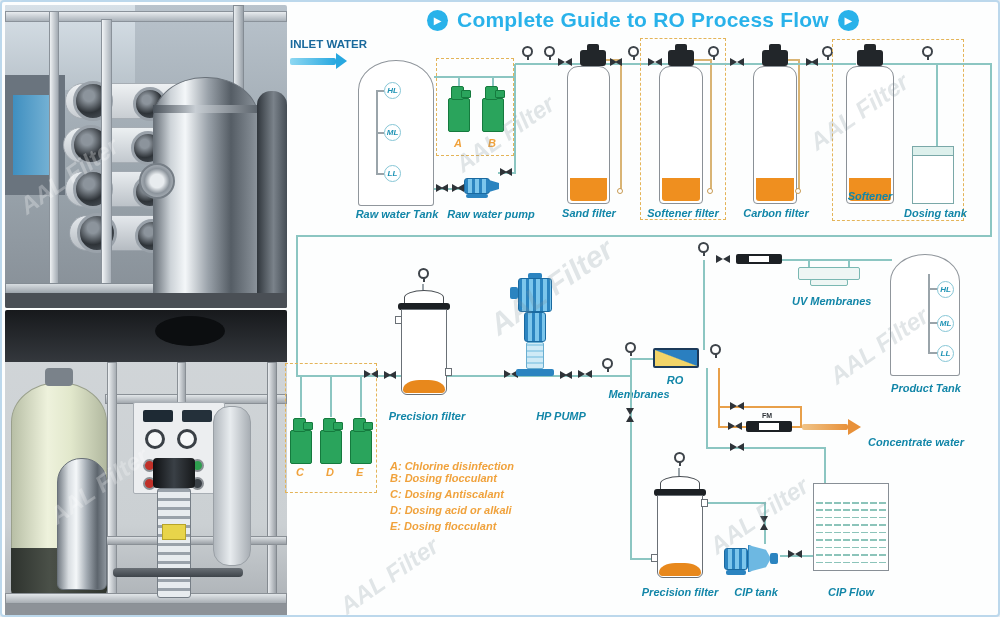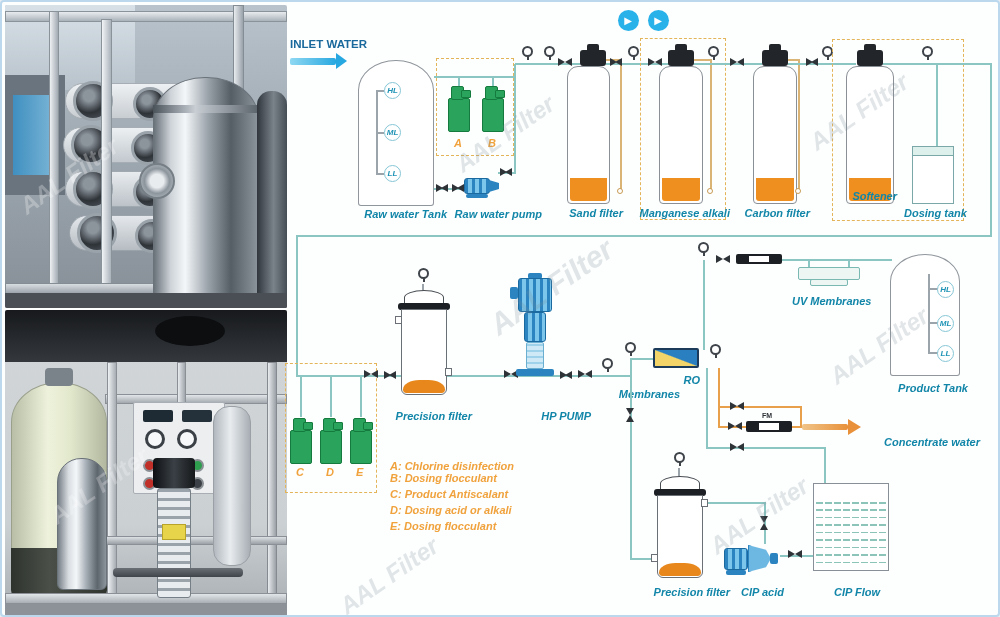--- a/index.html
+++ b/index.html
@@ -30,21 +30,21 @@
   .dot{position:absolute;width:6px;height:6px;border:1.5px solid #c89a52;border-radius:50%;background:#fff;}
   
   .dtank{position:absolute;background:#fff;border:1.6px solid #90969c;}
   .lvl{position:absolute;width:17px;height:17px;border:1.6px solid #86c6d6;border-radius:50%;background:#fff;
        color:#1e93b5;font:italic bold 8px/15px "Liberation Sans",sans-serif;text-align:center;}
   .gtank{position:absolute;width:22px;height:34px;background:#2aa45c;border:1.5px solid #157a3e;border-radius:2px;}
   .gtank::before{content:"";position:absolute;top:-13px;left:2px;width:11px;height:12px;background:#2aa45c;border:1.5px solid #157a3e;border-radius:2px;}
   .gtank::after{content:"";position:absolute;top:-9px;left:12px;width:8px;height:6px;background:#2aa45c;border:1px solid #157a3e;border-radius:1px;}
   .dbox{position:absolute;border:1.6px dashed #e4b458;}
   
-  .lab{position:absolute;color:#1286a8;font:italic bold 11px "Liberation Sans",sans-serif;text-align:right;white-space:nowrap;}
+  .lab{position:absolute;color:#1286a8;font:italic bold 11px "Liberation Sans",sans-serif;text-align:center;white-space:nowrap;}
   .leg{position:absolute;color:#f0a23c;font:italic bold 11px "Liberation Sans",sans-serif;white-space:nowrap;}
   .oletter{position:absolute;color:#f0a23c;font:italic bold 11px "Liberation Sans",sans-serif;}
   .wm{position:absolute;color:rgba(125,140,152,.22);font:italic bold 24px "Liberation Sans",sans-serif;
       transform:rotate(-35deg);white-space:nowrap;pointer-events:none;z-index:40;}
   
   .titlebar{position:absolute;left:285px;top:3px;width:712px;height:30px;display:flex;align-items:center;justify-content:center;gap:9px;}
   .title-text{color:#29b2ea;font:bold 21px "Liberation Sans",sans-serif;letter-spacing:.2px;}
   .play{width:21px;height:21px;border-radius:50%;background:#29b2ea;color:#fff;font-size:10px;line-height:21px;text-align:center;flex:0 0 auto;}
   
   .pf-dome{position:absolute;background:#fff;border:1.6px solid #4a4f54;border-radius:50% 50% 0 0;}
@@ -141,20 +141,21 @@
     <div class="abs" style="left:152px;top:178px;width:34px;height:110px;background:repeating-linear-gradient(0deg,#e8ecef 0 6px,#9aa2aa 6px 9px);border:1px solid #767e86;border-radius:3px;"></div>
     <div class="abs" style="left:157px;top:214px;width:24px;height:16px;background:#e8d44a;border:1px solid #b8a428;"></div>
 
     <div class="abs" style="left:208px;top:96px;width:38px;height:160px;border-radius:16px;background:linear-gradient(90deg,#b2b8be,#e8ecef 45%,#a8aeb4);border:1px solid #9aa0a6;"></div>
     <div class="abs" style="left:108px;top:258px;width:130px;height:9px;background:linear-gradient(180deg,#6a7076,#3e444a);border-radius:4px;"></div>
     <div class="abs" style="left:0;top:294px;width:282px;height:12px;background:#8d9298;"></div>
   </div>
 
   <div class="titlebar">
     <span class="play">▶</span>
+    <span class="title-text">Complete Guide to RO Process Flow</span>
     <span class="play">▶</span>
   </div>
 
   <span class="wm" style="left:10px;top:160px;color:rgba(255,255,255,.28);">AAL Filter</span>
   <span class="wm" style="left:446px;top:118px;">AAL Filter</span>
   <span class="wm" style="left:478px;top:268px;font-size:30px;">AAL Filter</span>
   <span class="wm" style="left:800px;top:96px;">AAL Filter</span>
   <span class="wm" style="left:820px;top:330px;">AAL Filter</span>
   <span class="wm" style="left:330px;top:560px;">AAL Filter</span>
   <span class="wm" style="left:700px;top:500px;">AAL Filter</span>
@@ -216,21 +217,21 @@
   <div class="vh" style="left:646px;top:56px;"></div>
 
   <div class="dbox" style="left:638px;top:36px;width:86px;height:182px;"></div>
   <div class="fbody" style="left:657px;top:64px;width:44px;height:138px;">
       <div class="fmedia"></div>
     </div>
   <div class="fhead" style="left:666px;top:48px;"></div>
   <div class="p pk" style="left:692px;top:57px;width:16px;height:2px;"></div>
   <div class="p pk" style="left:708px;top:57px;width:2px;height:130px;"></div>
   <div class="dot" style="left:705px;top:186px;"></div>
-  <div class="lab" style="left:634px;top:205px;width:94px;">Manganese alkali</div>
+  <div class="lab" style="left:634px;top:205px;width:94px;">Softener filter</div>
 
   <div class="p" style="left:692px;top:61px;width:68px;height:2px;"></div>
   <div class="gauge" style="left:706px;top:44px;"></div>
   <div class="vh" style="left:728px;top:56px;"></div>
 
   <div class="fbody" style="left:751px;top:64px;width:44px;height:138px;">
       <div class="fmedia"></div>
     </div>
   <div class="fhead" style="left:760px;top:48px;"></div>
   <div class="p pk" style="left:786px;top:57px;width:10px;height:2px;"></div>
@@ -368,30 +369,30 @@
 
   <div class="p" style="left:706px;top:500px;width:58px;height:2px;"></div>
   <div class="p" style="left:762px;top:500px;width:2px;height:42px;"></div>
   <div class="vv" style="left:758px;top:514px;"></div>
   <div class="abs" style="left:722px;top:540px;width:56px;height:34px;">
     <div class="pmpstripe" style="left:0;top:6px;width:24px;height:22px;"></div>
     <div class="abs" style="left:24px;top:3px;width:23px;height:27px;background:#6db8e2;border:1px solid #2b84c0;clip-path:polygon(0 0,78% 18%,100% 50%,78% 82%,0 100%);"></div>
     <div class="pmpsolid" style="left:46px;top:11px;width:8px;height:11px;"></div>
     <div class="pmpsolid" style="left:2px;top:28px;width:20px;height:5px;"></div>
   </div>
-  <div class="lab" style="left:726px;top:584px;width:56px;">CIP acid</div>
+  <div class="lab" style="left:726px;top:584px;width:56px;">CIP tank</div>
   <div class="p" style="left:778px;top:553px;width:33px;height:2px;"></div>
   <div class="vh" style="left:786px;top:548px;"></div>
 
   <div class="abs" style="left:811px;top:481px;width:76px;height:88px;background:#fff;border:1.6px solid #888f96;">
     <div class="abs" style="left:2px;top:12px;right:2px;bottom:2px;
          background:repeating-linear-gradient(90deg,rgba(255,255,255,0) 0 7px,#fff 7px 9px),
                     repeating-linear-gradient(180deg,rgba(255,255,255,0) 0 6px,#8cc4ba 6px 7.5px);"></div>
   </div>
   <div class="lab" style="left:820px;top:584px;width:58px;">CIP Flow</div>
 
   <div class="leg" style="left:388px;top:458px;">A:  Chlorine disinfection</div>
   <div class="leg" style="left:388px;top:470px;">B:  Dosing flocculant</div>
-  <div class="leg" style="left:388px;top:486px;">C:  Product Antiscalant</div>
+  <div class="leg" style="left:388px;top:486px;">C:  Dosing Antiscalant</div>
   <div class="leg" style="left:388px;top:502px;">D:  Dosing acid or alkali</div>
   <div class="leg" style="left:388px;top:518px;">E:  Dosing flocculant</div>
 
 </div>
 
 </body></html>

